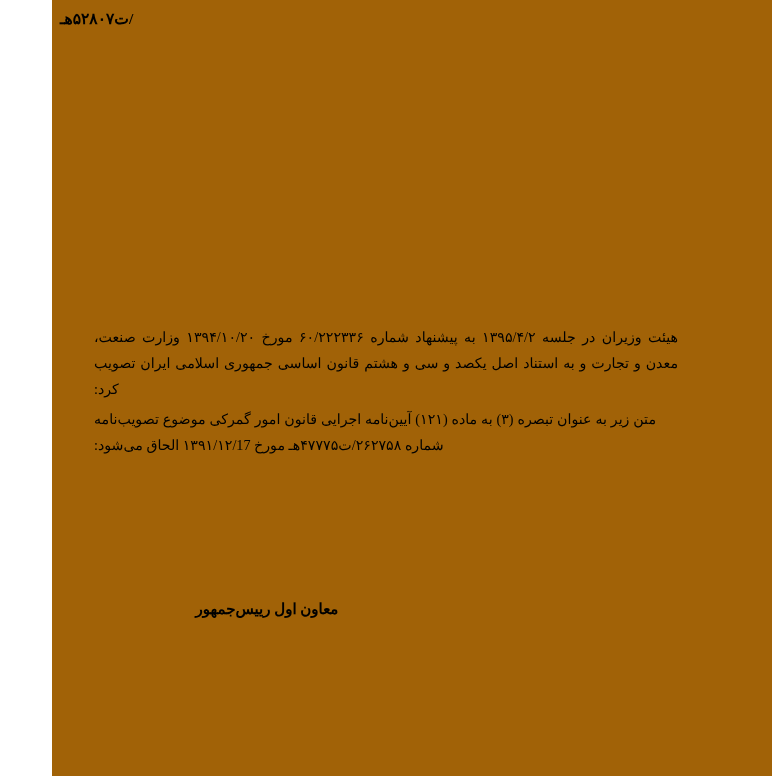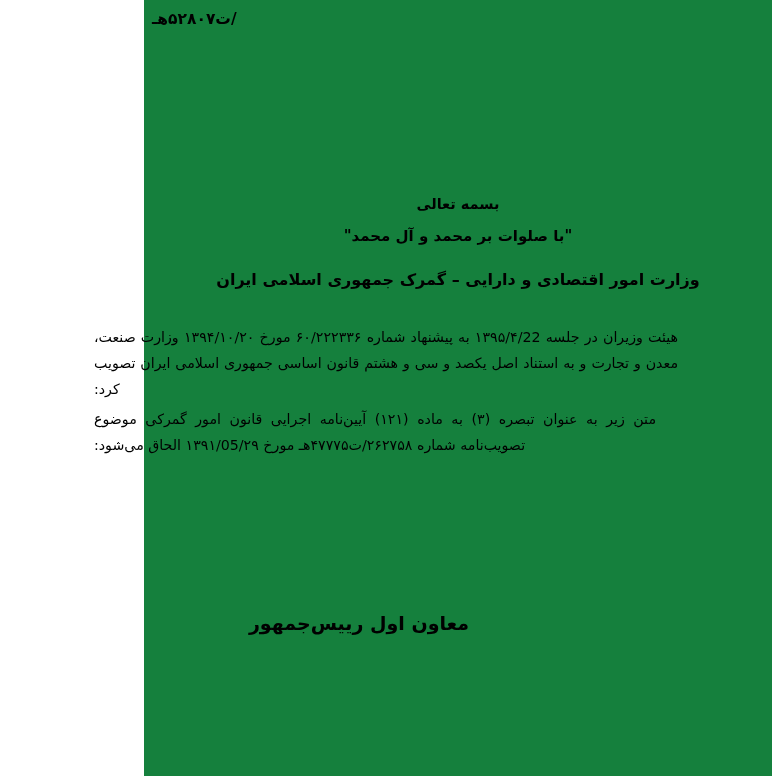--- a/index.html
+++ b/index.html
@@ -12,23 +12,24 @@
     background: #ffffff;
     font-family: "DejaVu Sans", "Liberation Sans", sans-serif;
     color: #1a1a1a;
     direction: rtl;
     overflow: hidden;
     position: relative;
   }
 
   .page {
     position: relative;
-    width: 628px;
+    width: 720px;
     height: 776px;
-    background: #15803d;
+    background: #a16207;
+    font-family: Liberation Serif, serif;
   }
 
   
   .doc-ref {
     position: absolute;
     top: 10px;
     left: 8px;
     direction: rtl;
     font-size: 15.5px;
     font-weight: 700;
@@ -111,46 +112,40 @@
     width: 430px;
     text-align: center;
   }
   .signature .sig-name {
     font-size: 15px;
     font-weight: 700;
     color: #000000;
     line-height: 1.2;
   }
   .signature .sig-title {
-    font-size: 19px;
+    font-size: 15px;
     font-weight: 700;
     color: #000000;
-    margin-top: 12px;
     line-height: 1.2;
   }
 </style>
 </head>
 <body>
 
 <div class="page">
 
   <div class="doc-ref">/ت۵۲۸۰۷هـ</div>
 
-  <div class="invocation">
-    <div class="line-basmala">بسمه تعالی</div>
-    <div class="line-salavat">"با صلوات بر محمد و آل محمد"</div>
-  </div>
 
-  <div class="ministry-heading">وزارت امور اقتصادی و دارایی – گمرک جمهوری اسلامی ایران</div>
 
   <div class="body-block">
 
-    <p class="para last-left">هیئت وزیران در جلسه ۱۳۹۵/۴/22 به پیشنهاد شماره ۶۰/۲۲۲۳۳۶ مورخ ۱۳۹۴/۱۰/۲۰ وزارت صنعت، معدن و تجارت و به استناد اصل یکصد و سی و هشتم قانون اساسی جمهوری اسلامی ایران تصویب کرد:</p>
+    <p class="para last-left">هیئت وزیران در جلسه ۱۳۹۵/۴/۲ به پیشنهاد شماره ۶۰/۲۲۲۳۳۶ مورخ ۱۳۹۴/۱۰/۲۰ وزارت صنعت، معدن و تجارت و به استناد اصل یکصد و سی و هشتم قانون اساسی جمهوری اسلامی ایران تصویب کرد:</p>
 
-    <p class="para indent last-left">متن زیر به عنوان تبصره (۳) به ماده (۱۲۱) آیین‌نامه اجرایی قانون امور گمرکی موضوع تصویب‌نامه شماره ۲۶۲۷۵۸/ت۴۷۷۷۵هـ مورخ ۱۳۹۱/05/۲۹ الحاق می‌شود:</p>
+    <p class="para indent last-left">متن زیر به عنوان تبصره (۳) به ماده (۱۲۱) آیین‌نامه اجرایی قانون امور گمرکی موضوع تصویب‌نامه شماره ۲۶۲۷۵۸/ت۴۷۷۷۵هـ مورخ ۱۳۹۱/۱۲/17 الحاق می‌شود:</p>
 
 
   </div>
 
   <div class="signature">
     <div class="sig-title">معاون اول رییس‌جمهور</div>
   </div>
 
 </div>
 

